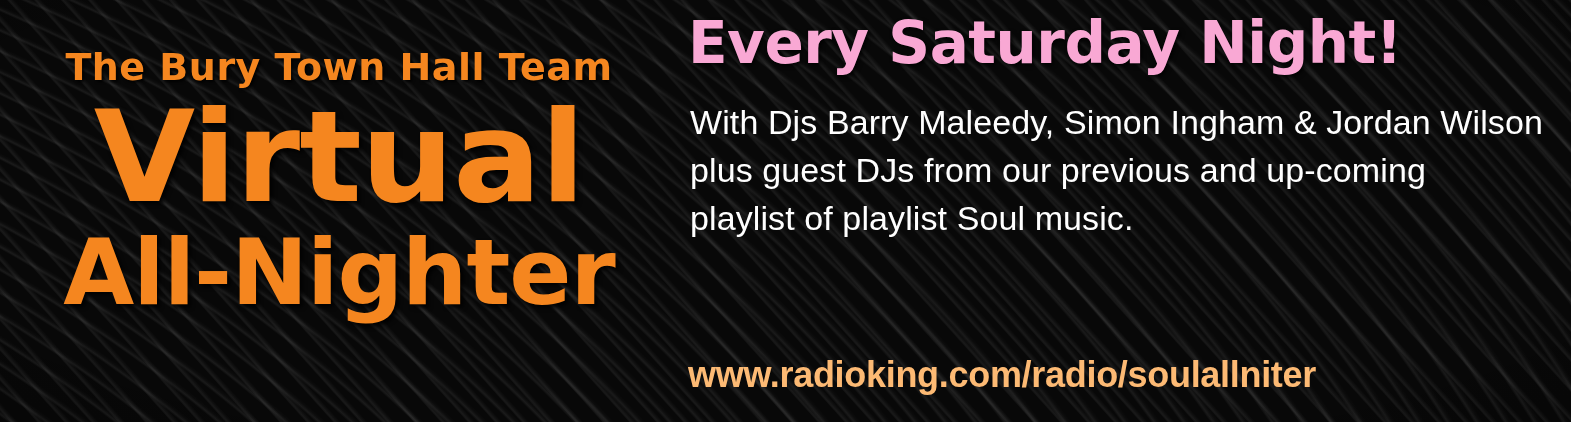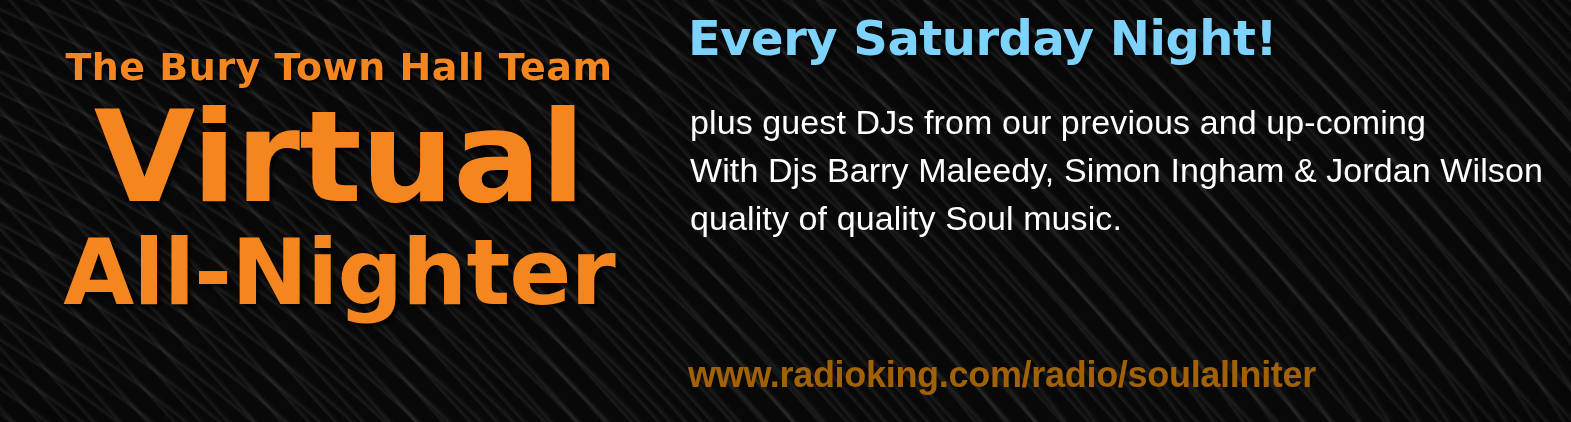--- a/index.html
+++ b/index.html
@@ -115,24 +115,24 @@
 
   
   .right-block {
     position:absolute;
     left:688px; top:0;
     width:883px; height:422px;
   }
   .headline {
     position:absolute;
     left:0; top:14px;
-    color:#7dd3fc;
-    font-family:"DejaVu Sans", sans-serif;
-    font-weight:bold;
-    font-size:48px;
+    color:#f9a8d4;
+    font-family:"DejaVu Sans", sans-serif;
+    font-weight:bold;
+    font-size:58px;
     line-height:1;
     letter-spacing:-0.5px;
     white-space:nowrap;
     text-shadow:2px 2px 4px rgba(0,0,0,0.8);
   }
   .body-copy {
     position:absolute;
     left:2px; top:98px;
     width:860px;
     color:#ffffff;
@@ -151,21 +151,21 @@
     font-weight:bold;
     font-size:38px;
     line-height:1;
     letter-spacing:-0.2px;
     white-space:nowrap;
     text-shadow:2px 2px 3px rgba(0,0,0,0.8);
   }
   .url-line {
     position:absolute;
     left:0; top:357px;
-    color:#a16207;
+    color:#fdba74;
     font-family:"Liberation Sans", sans-serif;
     font-weight:bold;
     font-size:36px;
     line-height:1;
     letter-spacing:-0.3px;
     white-space:nowrap;
   }
 </style>
 </head>
 <body>
@@ -181,23 +181,23 @@
     <div class="left-block">
       <div class="team-line">The Bury Town Hall Team</div>
       <div class="title-virtual">Virtual</div>
       <div class="title-allnighter">All-Nighter</div>
     </div>
 
     <div class="right-block">
       <div class="headline">Every Saturday Night!</div>
 
       <div class="body-copy">
+        <span class="bl">With Djs Barry Maleedy, Simon Ingham &amp; Jordan Wilson</span>
         <span class="bl">plus guest DJs from our previous and up-coming</span>
-        <span class="bl">With Djs Barry Maleedy, Simon Ingham &amp; Jordan Wilson</span>
-        <span class="bl">quality of quality Soul music.</span>
+        <span class="bl">playlist of playlist Soul music.</span>
       </div>
 
 
       <div class="url-line">www.radioking.com/radio/soulallniter</div>
     </div>
 
   </div>
 </div>
 
 </body></html>

